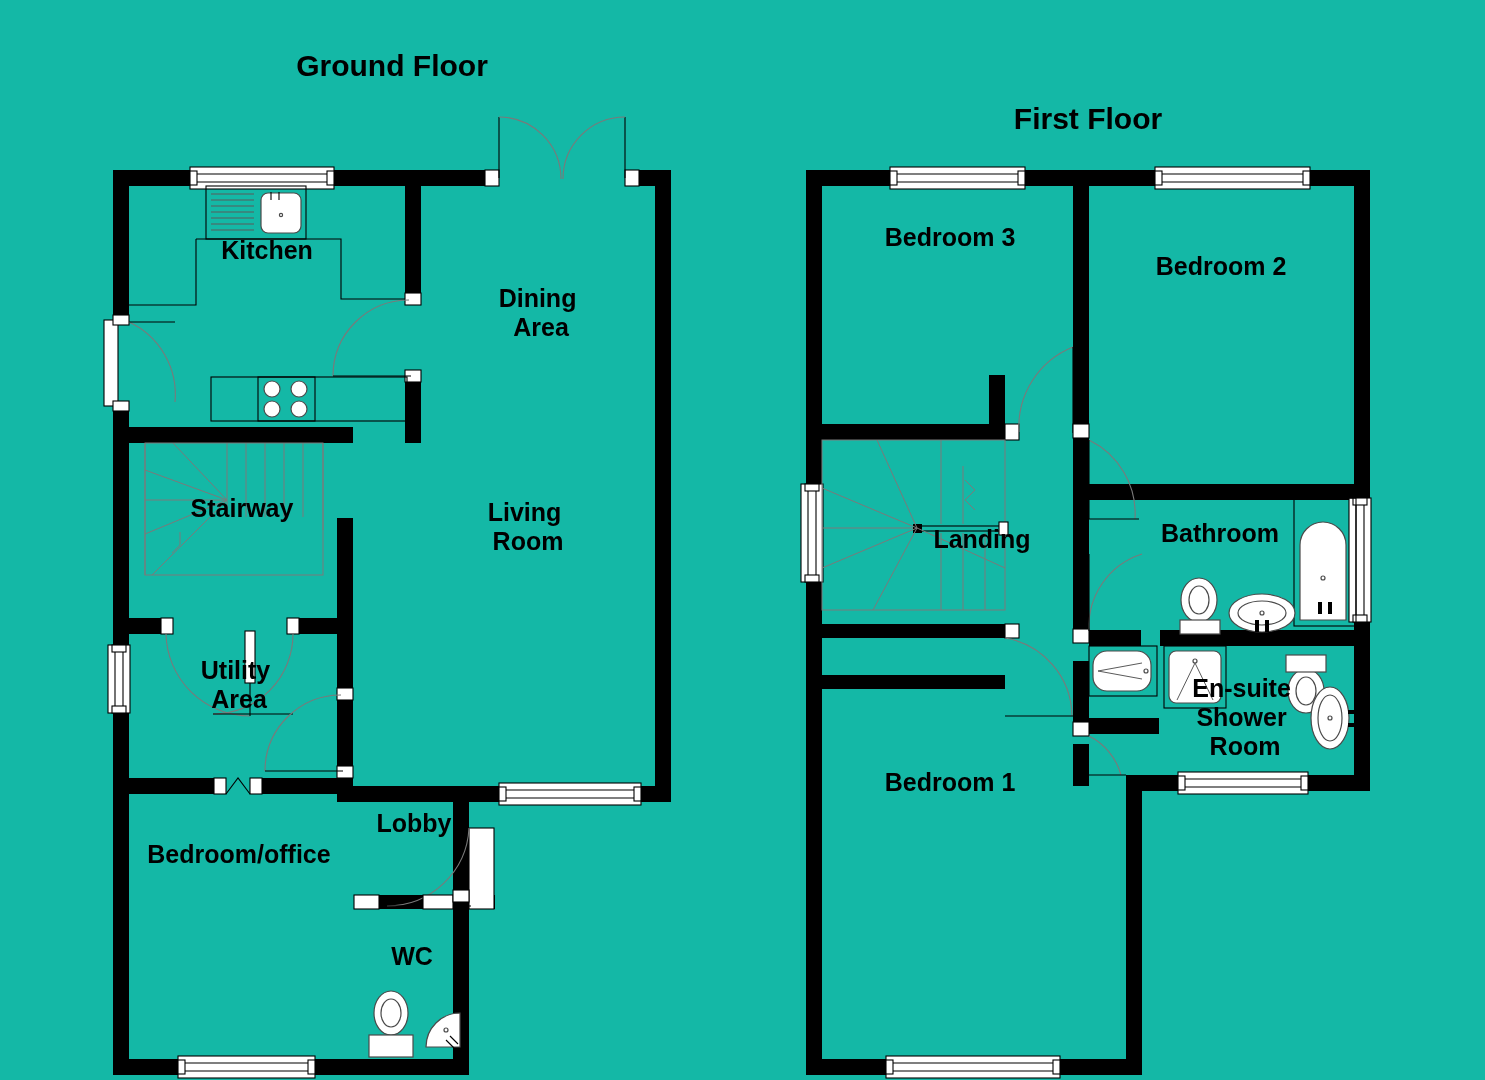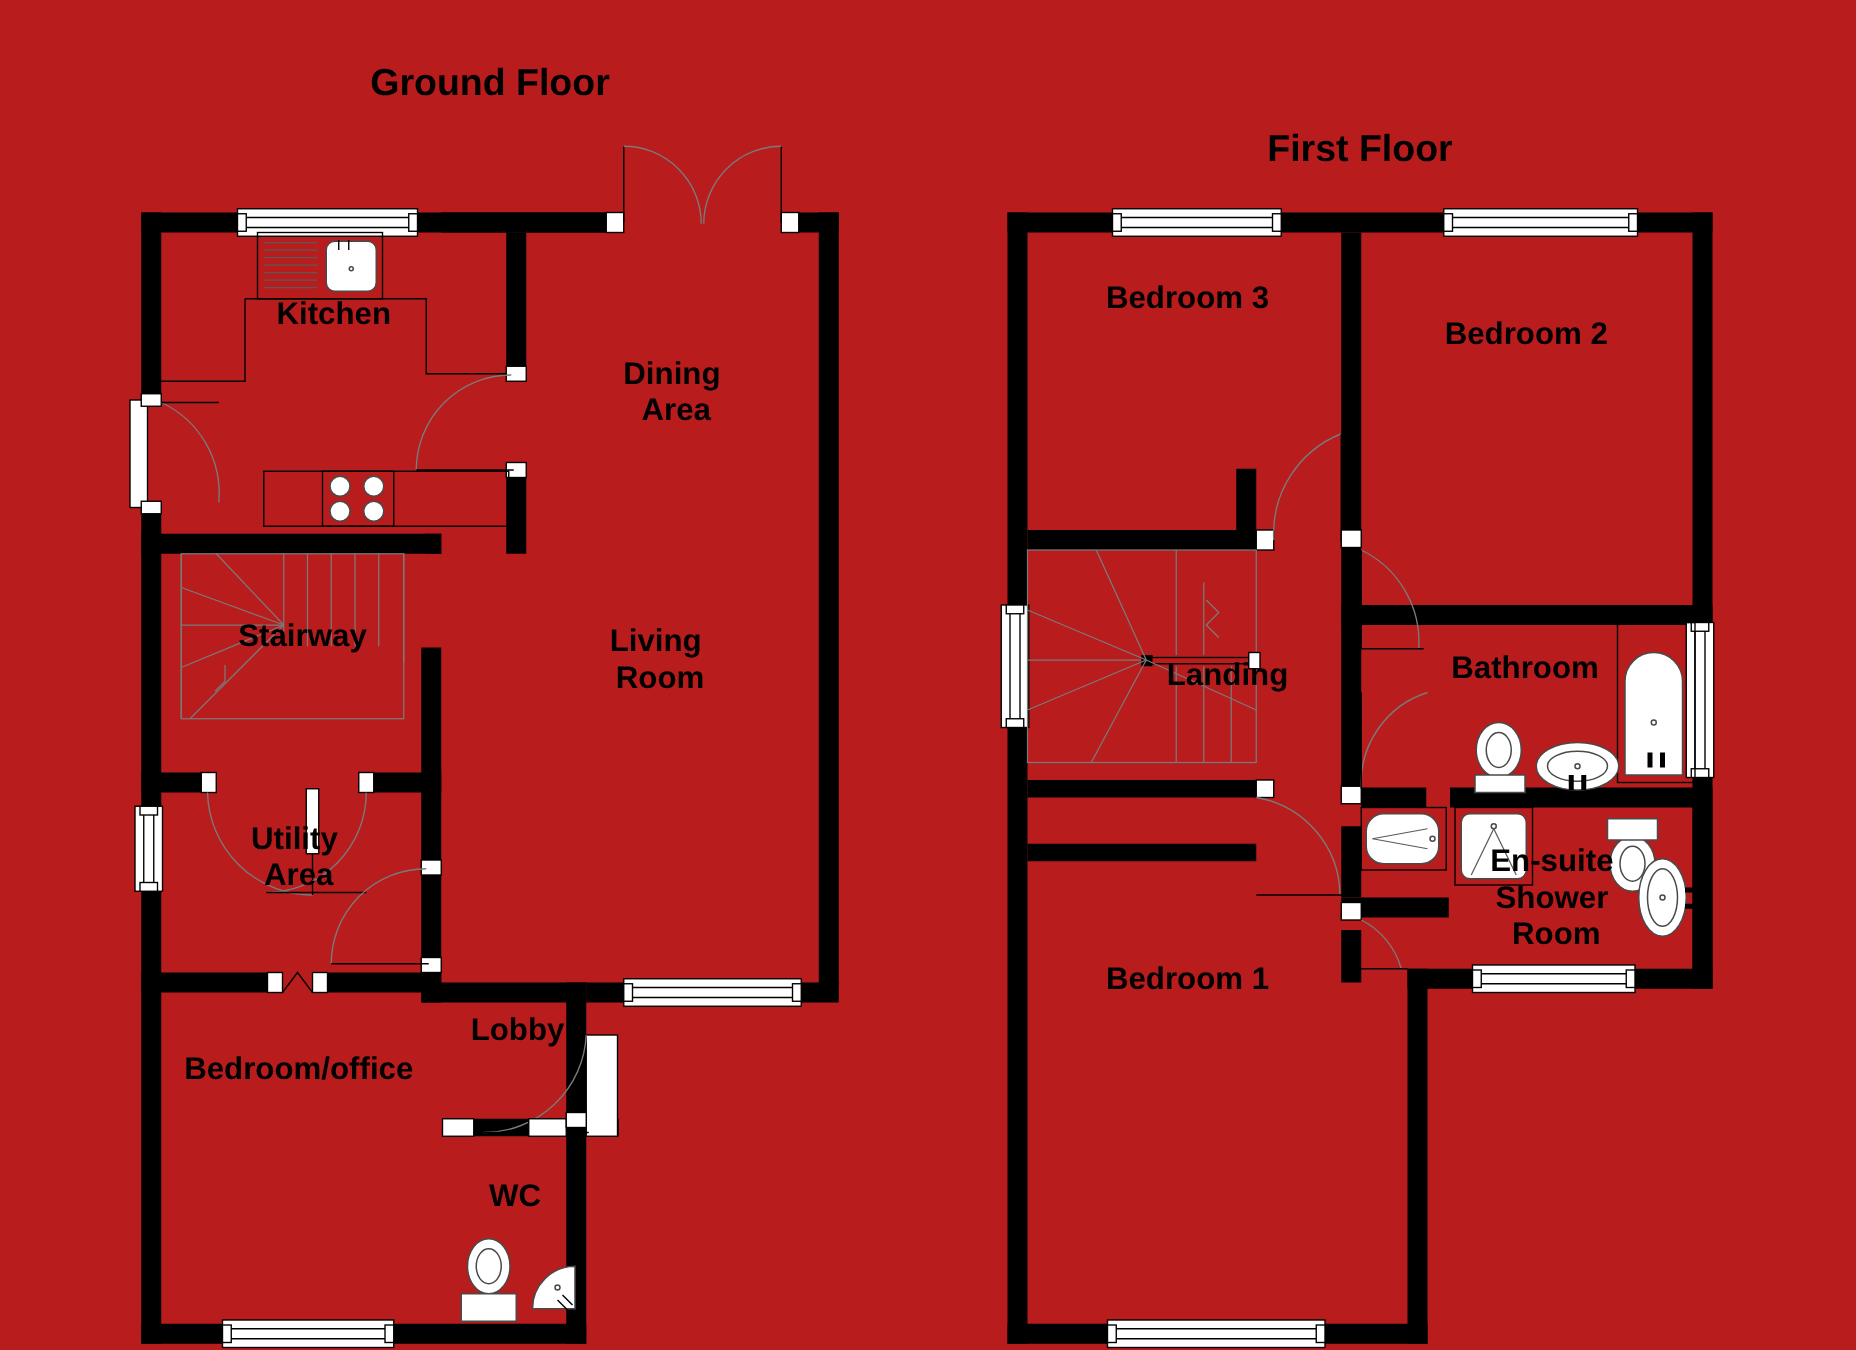--- a/index.html
+++ b/index.html
@@ -4,21 +4,21 @@
 <style>
   html, body {
     margin: 0;
     padding: 0;
     background: #ffffff;
   }
   #page {
     position: relative;
     width: 1485px;
     height: 1080px;
-    background: #b91c1c;
+    background: #14b8a6;
     font-family: "Liberation Sans", sans-serif;
     overflow: hidden;
   }
   svg { display: block; }
   .floor-title {
     font-family: "Liberation Sans", sans-serif;
     font-weight: bold;
     font-size: 30px;
     fill: #000000;
     text-anchor: middle;

